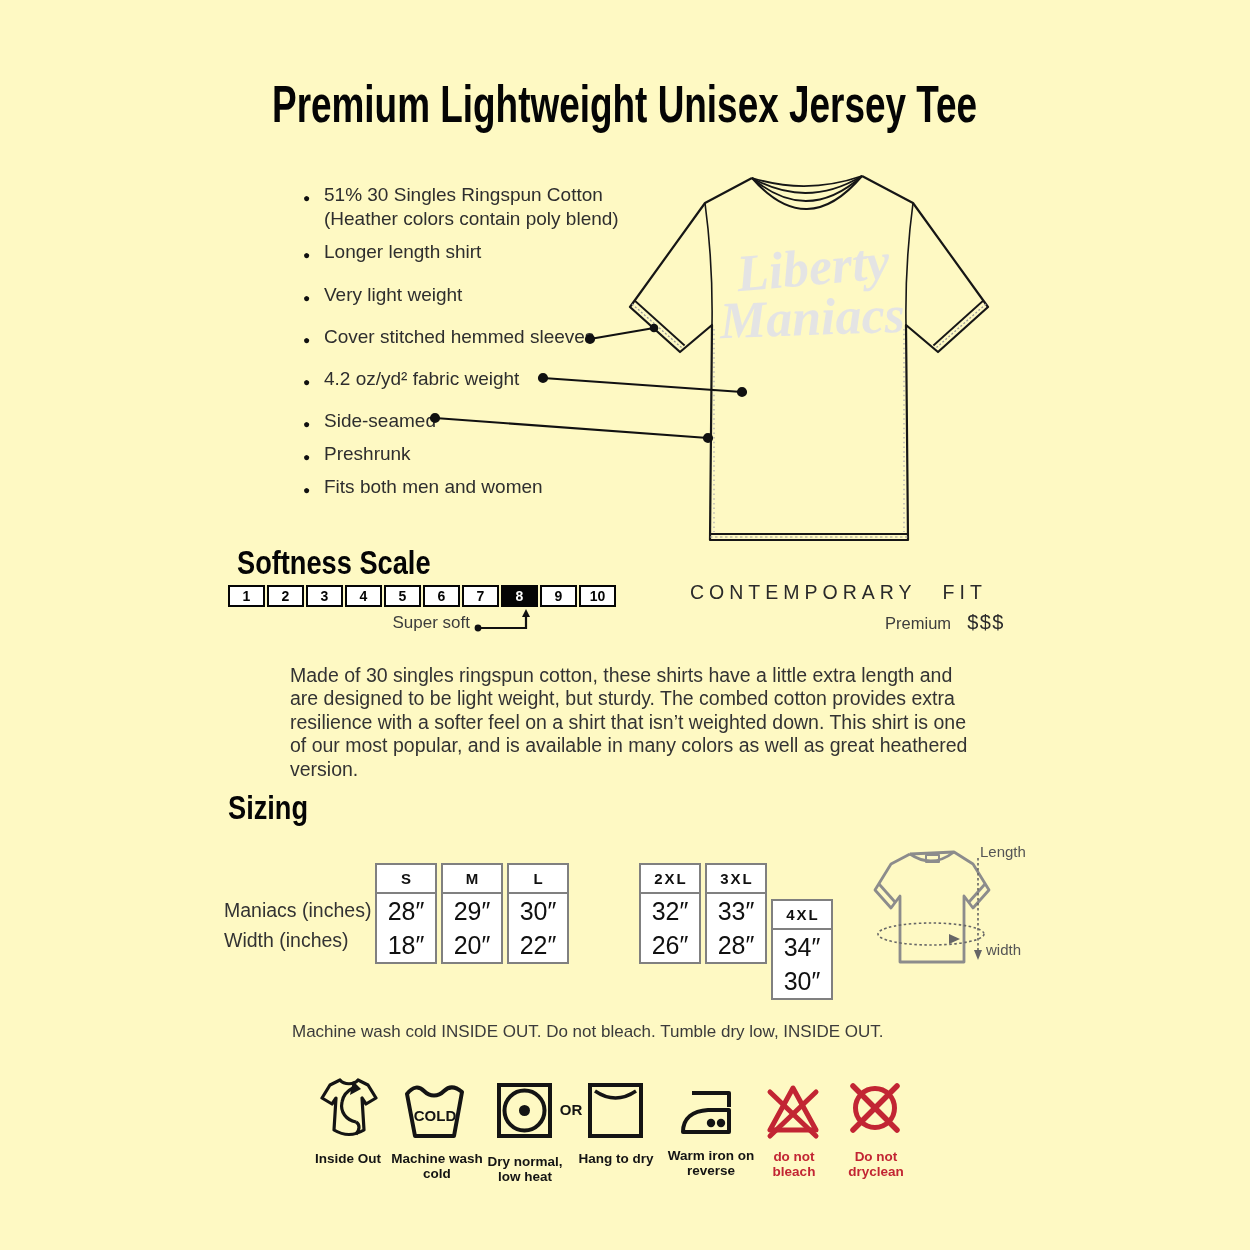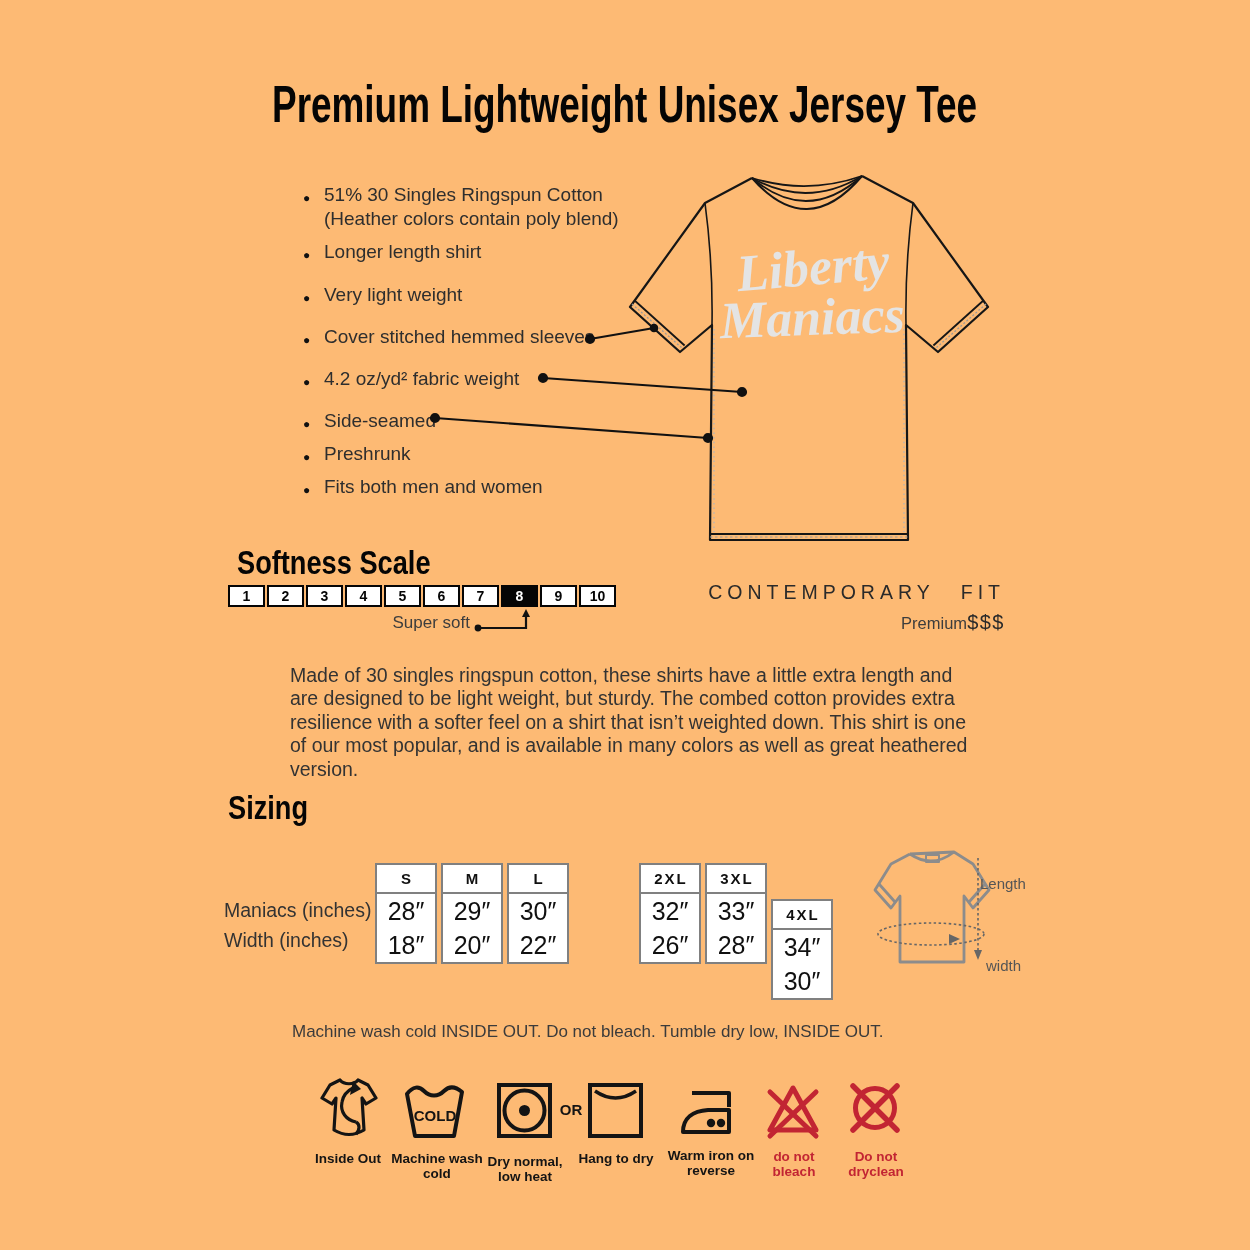--- a/index.html
+++ b/index.html
@@ -1,16 +1,16 @@
 <!DOCTYPE html>
 <html><head>
 <meta charset="utf-8">
 <style>
   html,body{margin:0;padding:0;background:#fff;}
-  #canvas{position:relative;width:1250px;height:1250px;background:#fdba74;overflow:hidden;
+  #canvas{position:relative;width:1250px;height:1250px;background:#fef9c3;overflow:hidden;
           font-family:"Liberation Sans","DejaVu Sans",sans-serif;color:#1a1a1a;}
   .abs{position:absolute;}
 
   
   #title{top:74px;left:0;width:1250px;text-align:center;font-size:52px;font-weight:bold;color:#050505;white-space:nowrap;}
   #title span{display:inline-block;transform:scaleX(.71);transform-origin:center;letter-spacing:0;}
 
   
   #features{left:303px;top:0;width:322px;}
   .feature{position:absolute;left:0;padding-left:21px;font-size:19px;line-height:24px;color:#2e2e2e;width:320px;}
@@ -18,37 +18,37 @@
 
   
   .h2{font-size:34px;font-weight:bold;color:#050505;transform:scaleX(.8);transform-origin:left;white-space:nowrap;}
   #scaleRow{left:228px;top:585px;display:flex;gap:2px;}
   .scale-box{width:37px;height:22px;box-sizing:border-box;border:2.5px solid #050505;background:#fff;
              display:flex;align-items:center;justify-content:center;font-size:14px;font-weight:bold;color:#050505;}
   .scale-box.active{background:#050505;color:#fff;}
   #superSoft{left:352px;top:613px;width:118px;text-align:right;font-size:17px;color:#3d3d3d;}
 
   
-  #fitLabel{left:690px;top:581px;width:315px;text-align:right;font-size:19.5px;letter-spacing:5px;word-spacing:16px;color:#2a2a2a;white-space:nowrap;}
-  #fitSub{left:705px;top:611px;width:300px;display:flex;justify-content:flex-end;align-items:baseline;}
+  #fitLabel{left:690px;top:581px;width:315px;font-size:19.5px;letter-spacing:5px;word-spacing:16px;color:#2a2a2a;white-space:nowrap;}
+  #fitSub{left:705px;top:611px;width:300px;display:flex;justify-content:flex-end;align-items:baseline;gap:16px;}
   #fitTier{font-size:16.5px;color:#3d3d3d;}
   #fitPrice{font-size:20px;letter-spacing:1.5px;color:#2a2a2a;}
 
   
   #description{left:290px;top:664px;width:695px;font-size:19.5px;line-height:23.4px;color:#333;}
 
   
   .size-col{position:absolute;width:62px;height:101px;box-sizing:border-box;border:2px solid #808080;background:#fff;}
   .col-header{height:29px;box-sizing:border-box;border-bottom:2px solid #808080;display:flex;align-items:center;justify-content:center;
               font-size:15px;font-weight:bold;letter-spacing:2px;color:#101010;padding-left:2px;}
   .col-val{height:34px;display:flex;align-items:center;justify-content:center;font-size:25px;color:#101010;}
   .row-label{position:absolute;left:224px;font-size:19.5px;color:#333;}
 
-  #diagramLength{left:980px;top:843px;font-size:15px;color:#555;margin-top:32px;}
-  #diagramWidth{left:986px;top:941px;font-size:15px;color:#555;margin-top:16px;}
+  #diagramLength{left:980px;top:843px;font-size:15px;color:#555;}
+  #diagramWidth{left:986px;top:941px;font-size:15px;color:#555;}
 
   
   #careNote{left:292px;top:1022px;width:650px;text-align:left;font-size:17px;color:#3b3b3b;}
   .icon-label{position:absolute;text-align:center;font-size:13.5px;font-weight:bold;line-height:14.5px;color:#141414;}
   .icon-label.red{color:#c22533;text-align:center;}
   #orLabel{left:549px;top:1101px;width:44px;text-align:center;font-size:15px;font-weight:bold;color:#141414;}
 </style>
 </head>
 <body>
 

